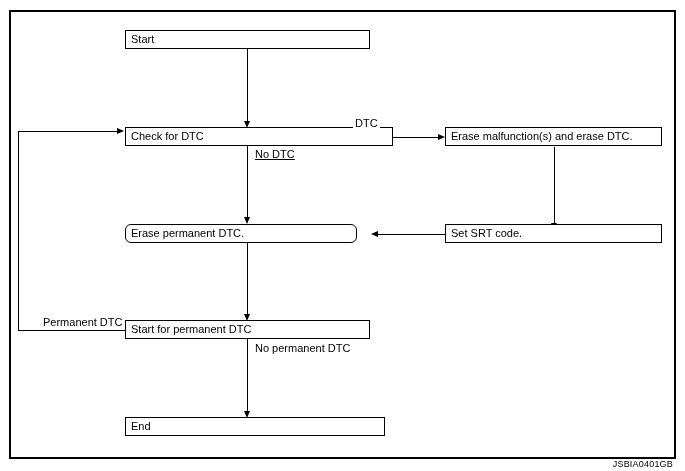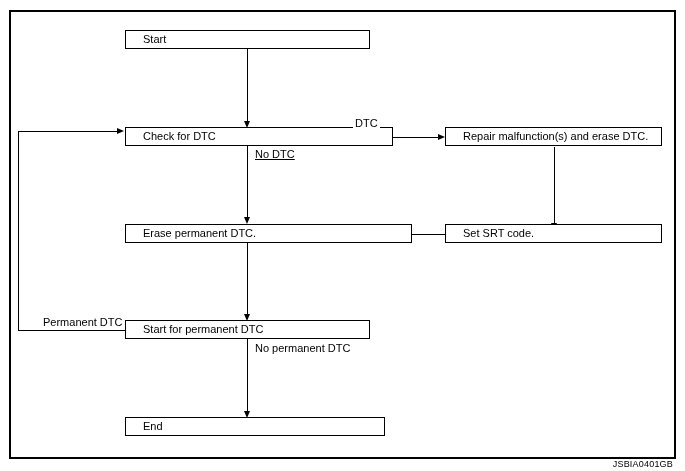--- a/index.html
+++ b/index.html
@@ -30,21 +30,21 @@
     position: absolute;
     border: 1px solid #000000;
     background: #ffffff;
     box-sizing: border-box;
     height: 19px;
     display: flex;
     align-items: center;
     font-size: 11px;
     color: #000000;
     line-height: 1;
-    padding-left: 17px;
+    padding-left: 5px;
     white-space: nowrap;
     z-index: 3;
   }
   .edge {
     position: absolute;
     background: #000000;
     z-index: 1;
   }
   .edge.h { height: 1px; }
   .edge.v { width: 1px; }
@@ -128,23 +128,23 @@
   <div class="elabel" style="left:253px; top:149px;text-decoration:underline;">No DTC</div>
 
   <div class="elabel" style="left:41px; top:317px;">Permanent DTC</div>
 
   <div class="elabel" style="left:253px; top:343px;">No permanent DTC</div>
 
   <div class="node" style="left:125px; top:30px; width:245px;">Start</div>
 
   <div class="node" style="left:125px; top:127px; width:268px;">Check for DTC</div>
 
-  <div class="node" style="left:445px; top:127px; width:217px;">Repair malfunction(s) and erase DTC.</div>
+  <div class="node" style="left:445px; top:127px; width:217px;">Erase malfunction(s) and erase DTC.</div>
 
-  <div class="node" style="left:125px; top:224px; width:287px;">Erase permanent DTC.</div>
+  <div class="node" style="left:125px; top:224px; width:232px;border-radius:6px;">Erase permanent DTC.</div>
 
   <div class="node" style="left:445px; top:224px; width:217px;">Set SRT code.</div>
 
   <div class="node" style="left:125px; top:320px; width:245px;">Start for permanent DTC</div>
 
   <div class="node" style="left:125px; top:417px; width:260px;">End</div>
 
   <div id="watermark">JSBIA0401GB</div>
 
 </div>

